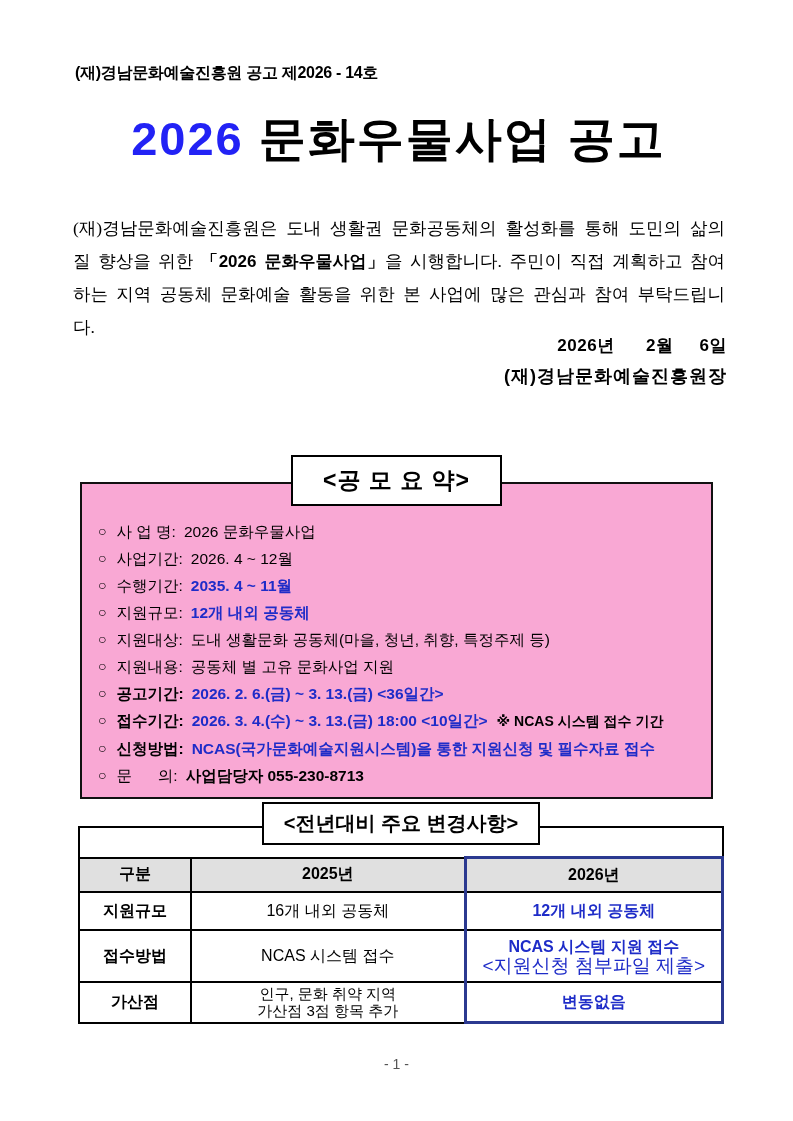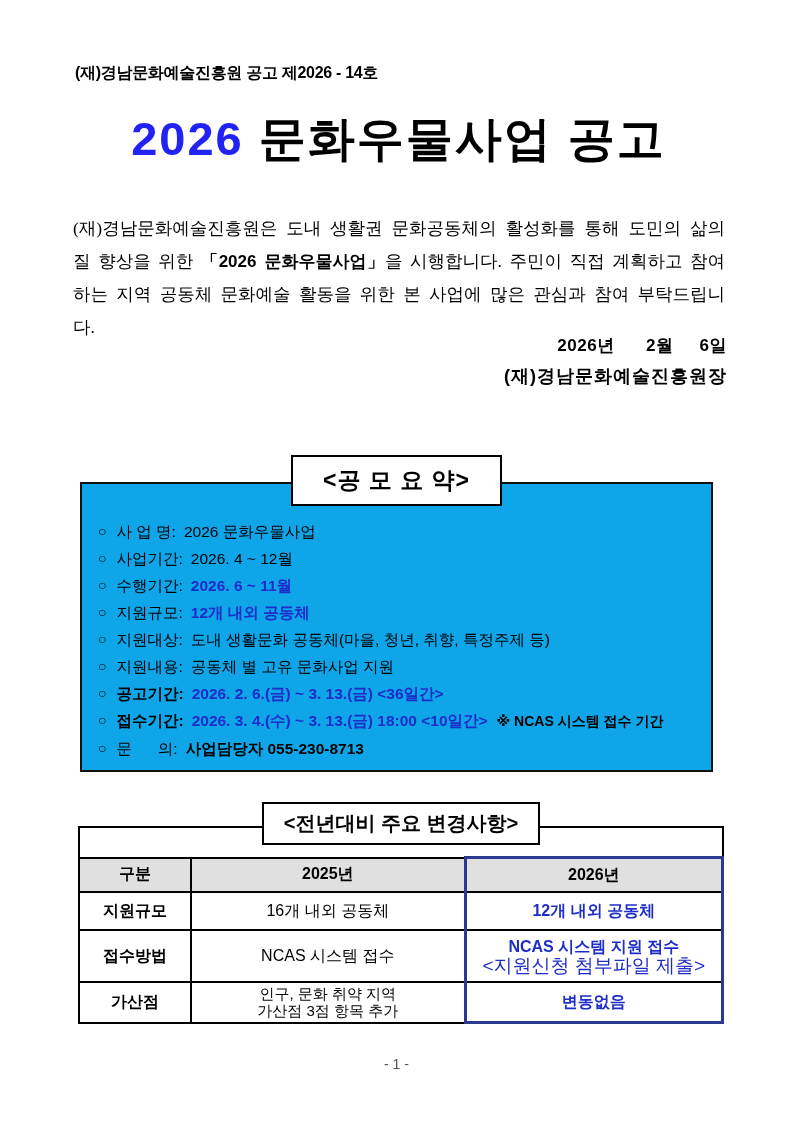--- a/index.html
+++ b/index.html
@@ -33,21 +33,21 @@
   .signature{font-size:18px;margin-top:7px;letter-spacing:1px;}
   
   .summary{position:absolute;left:80px;top:455px;width:633px;}
   .summary-title-box{
     position:relative;z-index:2;margin:0 auto;width:max-content;
     background:#fff;border:2px solid #000;padding:8px 30px;
     font-size:23px;font-weight:700;letter-spacing:1px;
   }
   .summary-panel{
     position:relative;z-index:1;margin-top:-24px;
-    background:#0ea5e9;border:2px solid #111;
+    background:#f9a8d4;border:2px solid #111;
     padding:34px 12px 8px 16px;
   }
   .s-item{line-height:27px;font-size:15.5px;white-space:nowrap;}
   .s-marker{display:inline-block;margin-right:10px;font-size:14px;vertical-align:1px;}
   .s-label{white-space:pre;margin-right:8px;}
   .s-label.lb{font-weight:700;}
   .s-value{white-space:pre;}
   .s-value.vb{color:#1e2cc8;font-weight:700;}
   .s-value.vk{font-weight:700;}
   .s-note{margin-left:9px;font-weight:700;font-size:14px;}
@@ -101,26 +101,27 @@
   <div class="date-block">
     <div class="date-line">2026년      2월     6일</div>
     <div class="signature">(재)경남문화예술진흥원장</div>
   </div>
 
   <section class="summary">
     <div class="summary-title-box"><span>&lt;공 모 요 약&gt;</span></div>
     <div class="summary-panel">
       <div class="s-item"><span class="s-marker">○</span><span class="s-label">사 업 명:</span><span class="s-value">2026 문화우물사업</span></div>
       <div class="s-item"><span class="s-marker">○</span><span class="s-label">사업기간:</span><span class="s-value">2026. 4 ~ 12월</span></div>
-      <div class="s-item"><span class="s-marker">○</span><span class="s-label">수행기간:</span><span class="s-value vb">2026. 6 ~ 11월</span></div>
+      <div class="s-item"><span class="s-marker">○</span><span class="s-label">수행기간:</span><span class="s-value vb">2035. 4 ~ 11월</span></div>
       <div class="s-item"><span class="s-marker">○</span><span class="s-label">지원규모:</span><span class="s-value vb">12개 내외 공동체</span></div>
       <div class="s-item"><span class="s-marker">○</span><span class="s-label">지원대상:</span><span class="s-value">도내 생활문화 공동체(마을, 청년, 취향, 특정주제 등)</span></div>
       <div class="s-item"><span class="s-marker">○</span><span class="s-label">지원내용:</span><span class="s-value">공동체 별 고유 문화사업 지원</span></div>
       <div class="s-item"><span class="s-marker">○</span><span class="s-label lb">공고기간:</span><span class="s-value vb">2026. 2. 6.(금) ~ 3. 13.(금) &lt;36일간&gt;</span></div>
       <div class="s-item"><span class="s-marker">○</span><span class="s-label lb">접수기간:</span><span class="s-value vb">2026. 3. 4.(수) ~ 3. 13.(금) 18:00 &lt;10일간&gt;</span><span class="s-note">※ NCAS 시스템 접수 기간</span></div>
+      <div class="s-item"><span class="s-marker">○</span><span class="s-label lb">신청방법:</span><span class="s-value vb">NCAS(국가문화예술지원시스템)을 통한 지원신청 및 필수자료 접수</span></div>
       <div class="s-item"><span class="s-marker">○</span><span class="s-label">문      의:</span><span class="s-value vk">사업담당자 055-230-8713</span></div>
     </div>
   </section>
 
   <section class="changes">
     <div class="changes-title-box"><span>&lt;전년대비 주요 변경사항&gt;</span></div>
     <div class="changes-table-wrap">
       <table class="changes-table">
         <colgroup>
             <col class="c-name">

